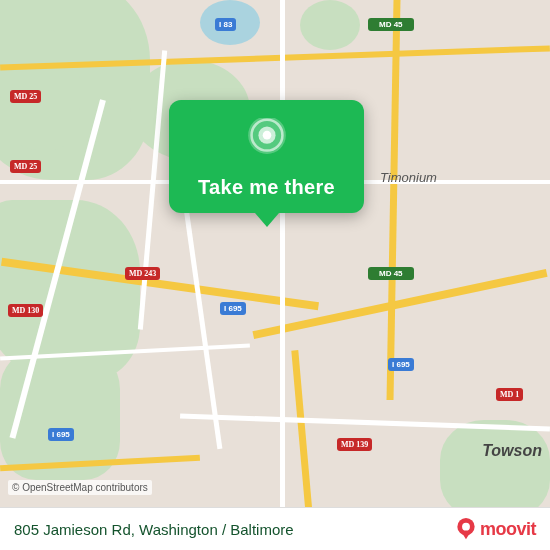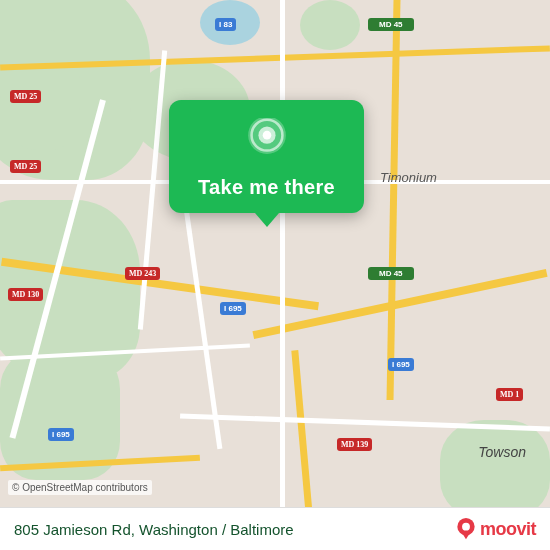--- a/index.html
+++ b/index.html
@@ -234,31 +234,31 @@
   <div class="highway-badge-red" style="top:90px;left:10px;">MD 25</div>
 
   <div class="highway-badge-red" style="top:160px;left:10px;">MD 25</div>
 
   <div class="highway-badge-red" style="top:267px;left:125px;">MD 243</div>
 
   <div class="highway-badge-green" style="top:267px;left:368px;">MD 45</div>
 
   <div class="highway-badge" style="top:302px;left:220px;">I 695</div>
 
-  <div class="highway-badge-red" style="top:288px;left:8px;">MD 130</div>
+  <div class="highway-badge-red" style="top:304px;left:8px;">MD 130</div>
 
   <div class="highway-badge" style="top:358px;left:388px;">I 695</div>
 
   <div class="highway-badge-red" style="top:438px;left:337px;text-align:right;">MD 139</div>
 
   <div class="highway-badge-red" style="top:388px;left:496px;">MD 1</div>
 
   <div class="highway-badge" style="top:428px;left:48px;">I 695</div>
 
-  <div style="position:absolute;bottom:90px;right:24px;font-size:14px;color:#444;font-style:italic;">Towson</div>
+  <div style="position:absolute;bottom:90px;right:8px;font-size:16px;color:#444;font-style:italic;font-weight:bold;">Towson</div>
 
   <div id="popup-card">
 
     <svg id="popup-pin" viewBox="0 0 48 56" xmlns="http://www.w3.org/2000/svg">
       <circle cx="24" cy="20" r="22" fill="white" opacity="0.25"></circle>
       <circle cx="24" cy="20" r="10" fill="white" opacity="0.7"></circle>
       <circle cx="24" cy="20" r="5" fill="white"></circle>
 
       <circle cx="24" cy="20" r="18" fill="none" stroke="white" stroke-width="3" opacity="0.6"></circle>
     </svg>

